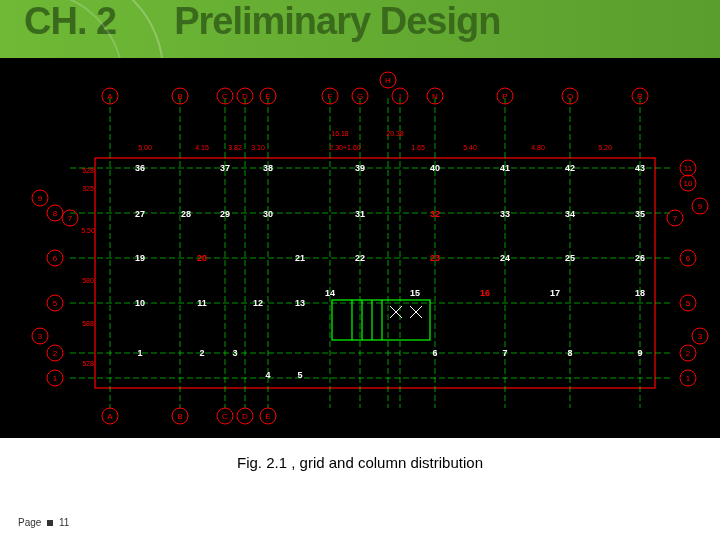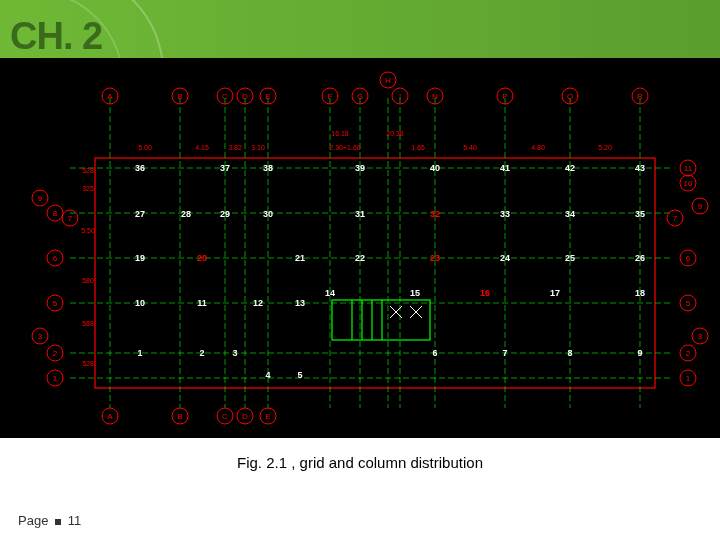--- a/index.html
+++ b/index.html
@@ -10,22 +10,22 @@
     font-family: Arial, sans-serif;
     overflow: hidden;
     position: relative;
   }
   .header {
     width: 100%;
     height: 58px;
     background: linear-gradient(to right, #6fb936 0%, #5a9e2e 100%);
     position: relative;
     display: flex;
-    align-items: flex-end;
-    padding-left: 10px;
+    align-items: flex-start;
+    padding-left: 24px;
   }
   .header::before {
     content: "";
     position: absolute;
     left: -40px;
     top: -30px;
     width: 200px;
     height: 200px;
     border: 2px solid rgba(255,255,255,0.25);
     border-radius: 50%;
@@ -112,37 +112,38 @@
   }
   .caption {
     font-size: 15px;
     color: #000000;
     text-align: center;
   }
   .footer {
     position: absolute;
     bottom: 12px;
     left: 18px;
-    font-size: 13px;
+    font-size: 10px;
     color: #333;
   }
   .footer .sq {
     display: inline-block;
     width: 6px;
     height: 6px;
     background: #333;
     margin: 0 3px;
     vertical-align: middle;
   }
 </style>
 </head>
 <body>
 
 <div class="header">
   <div class="ch-label">CH. 2</div>
+  <div class="title">Preliminary Design</div>
 </div>
 
 <div class="cad-area">
 <svg class="cad" viewBox="0 0 720 380">
 
   <rect class="outline-line" x="95" y="100" width="560" height="230"></rect>
 
   <g>
     <line class="grid-line" x1="110" y1="40" x2="110" y2="350"></line>
     <line class="grid-line" x1="180" y1="40" x2="180" y2="350"></line>

